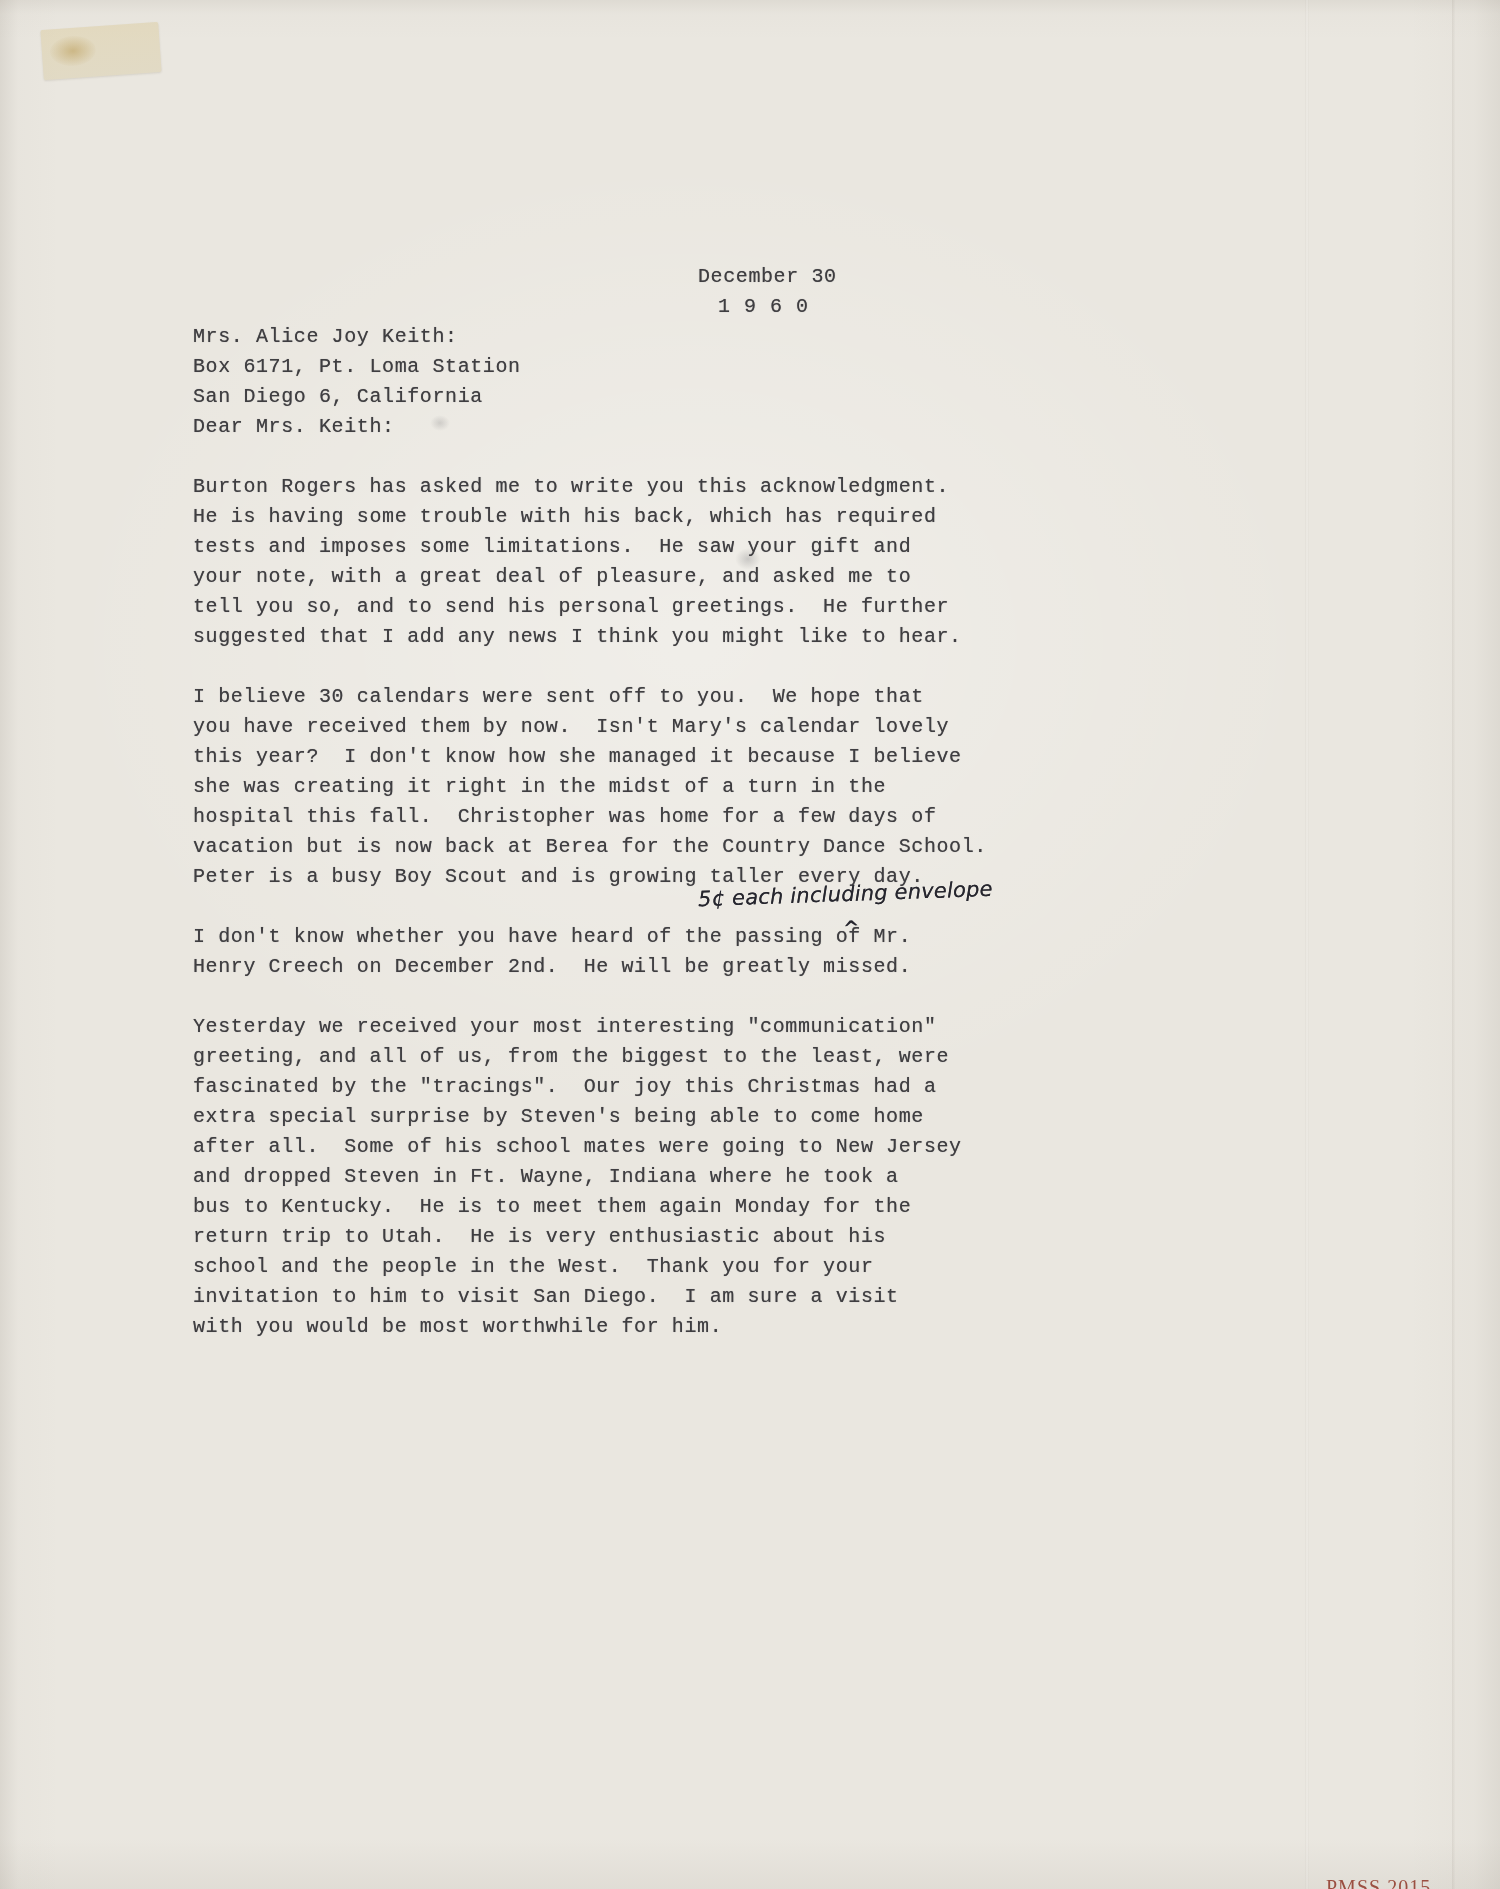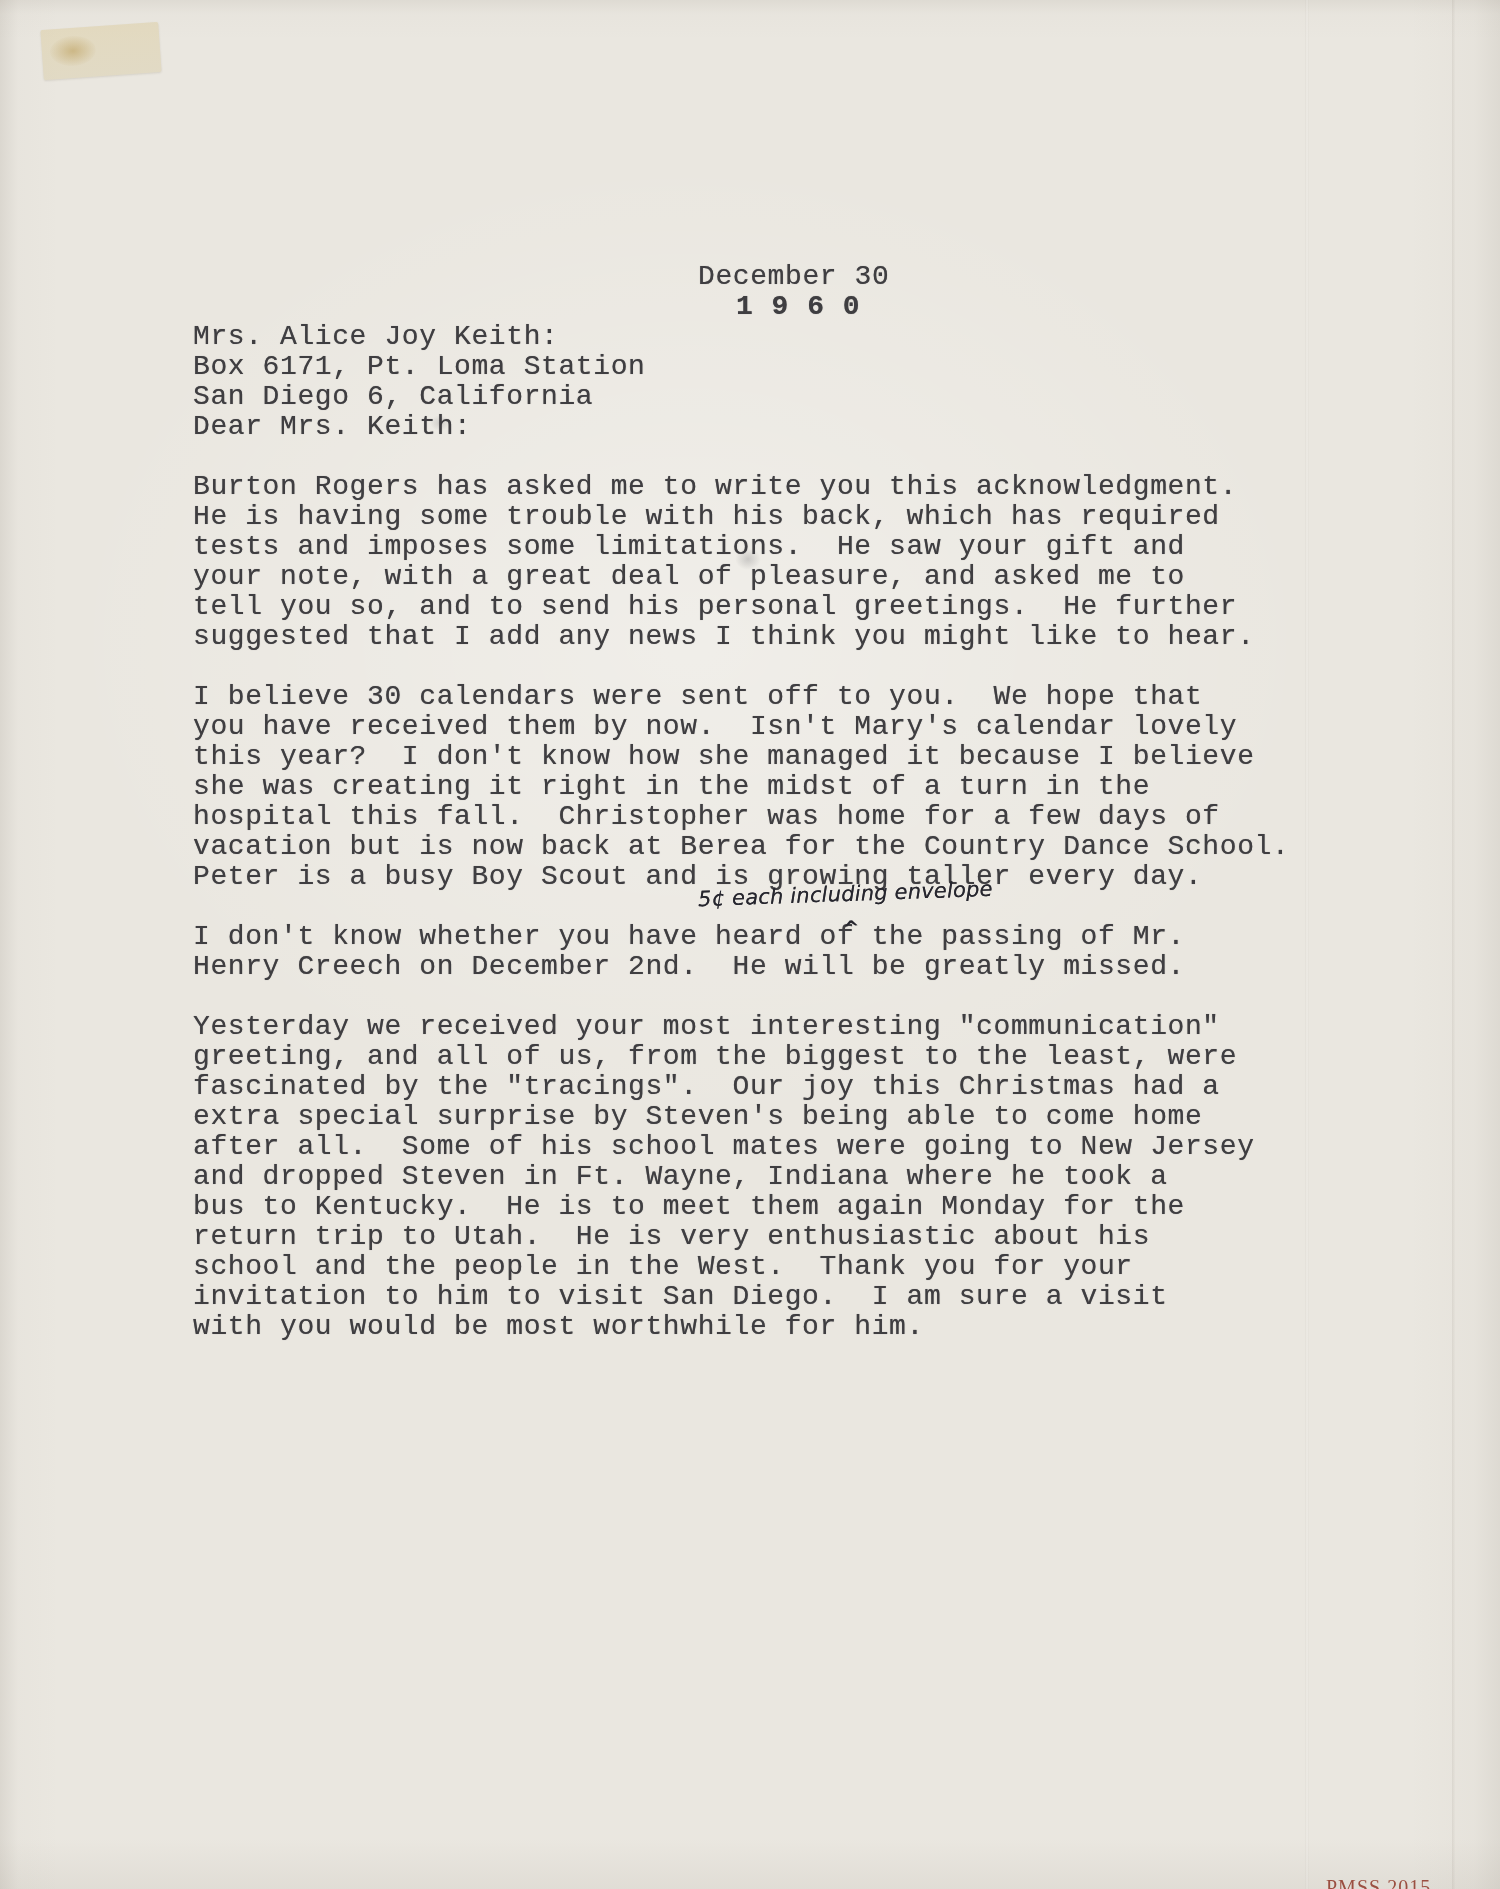--- a/index.html
+++ b/index.html
@@ -82,30 +82,30 @@
     left: 430px; top: 415px; width: 20px; height: 16px;
     background: radial-gradient(ellipse at center, rgba(70,70,75,0.18), rgba(70,70,75,0) 70%);
   }
 
   .content {
     position: absolute;
     left: 0;
     top: 0;
     padding: 262px 0 0 193px;
     width: 1200px;
-    font-size: 28px;
+    font-size: 20px;
     line-height: 30px;
     letter-spacing: 0.6px;
     text-shadow: 0 0 0.7px rgba(55,55,60,0.65);
   }
 
   .pre { white-space: pre; }
 
   .date-block { margin-left: 505px; }
-  .date-block .year { margin-left: 38px; letter-spacing: 1px; font-weight: bold; }
+  .date-block .year { margin-left: 20px; letter-spacing: 1px; }
 
   .address { }
   .salutation { }
   .para { margin-top: 30px; }
 
   
   .annotation {
     position: absolute;
     left: 698px;
     top: 882px;

